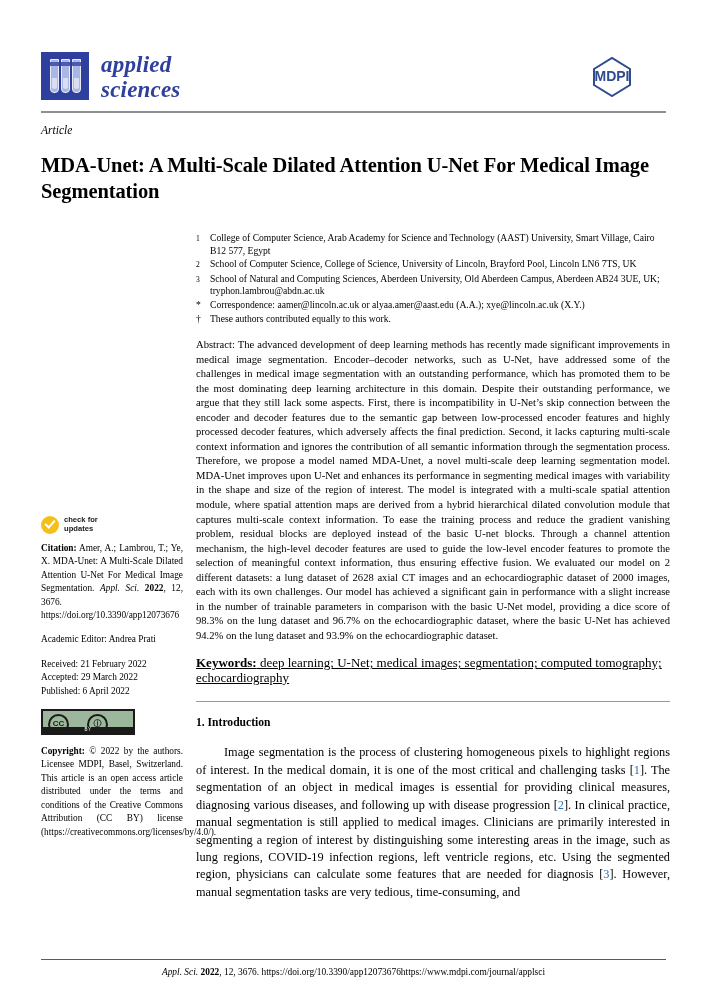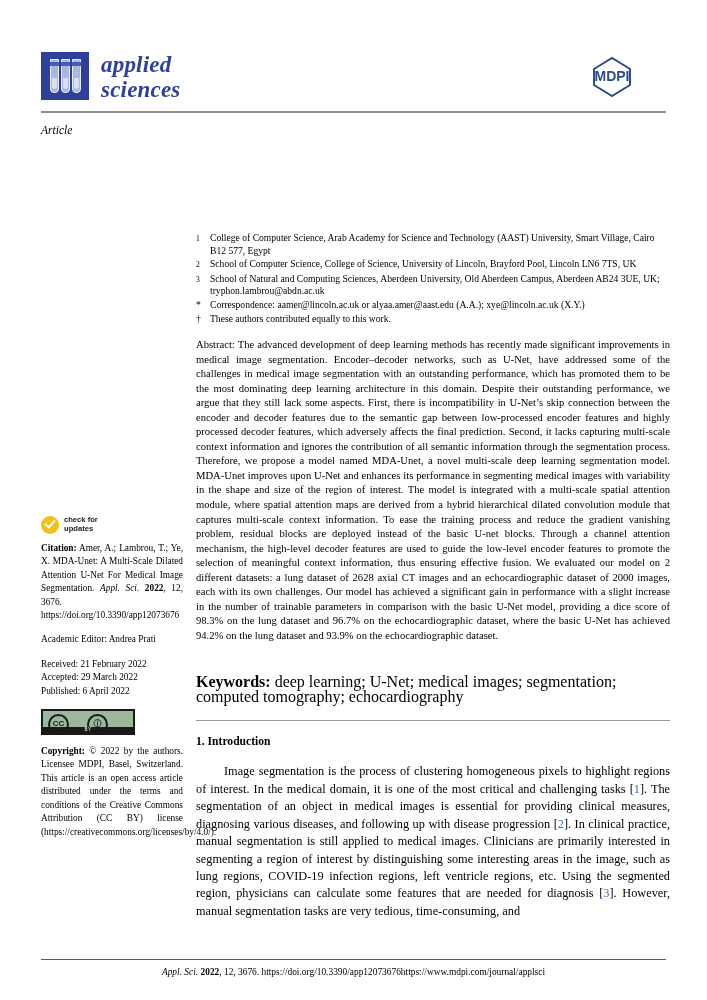--- a/index.html
+++ b/index.html
@@ -284,23 +284,24 @@
     width: 474px;
   }
   .abstract {
     font-size: 10.6px;
     line-height: 14.55px;
     text-align: justify;
     hyphens: none;
   }
   .abstract b { font-weight: 400; }
   .keywords {
-    margin-top: 32px;
-    font-size: 16px;
+    margin-top: 13px;
+    font-size: 13px;
     line-height: 14.5px;
+    text-decoration: underline;
   }
   .keywords b { font-weight: 700; }
   .sec-rule {
     margin: 16px 0 0 0;
     border: 0;
     border-top: 1px solid #9a9a9a;
     width: 474px;
   }
   .sec-head {
     margin-top: 14px;
@@ -361,20 +362,21 @@
       <svg viewBox="0 0 82 42" width="82" height="42" aria-hidden="true">
         <path d="M10 14 L28 3 L46 14 L46 30 L28 41 L10 30 Z" fill="none" stroke="#2f4b8f" stroke-width="2"></path>
         <text x="28" y="26" text-anchor="middle" font-family="Liberation Sans, sans-serif" font-size="14" font-weight="700" fill="#2f4b8f">MDPI</text>
       </svg>
     </div>
   </div>
   <div class="header-rule"></div>
 
   <div class="article-type">Article</div>
 
+  <h1 class="title">MDA-Unet: A Multi-Scale Dilated Attention U-Net For Medical Image Segmentation</h1>
 
 
   <div class="affiliations">
     <div class="aff-row">
       <div class="aff-mark">1</div>
       <div class="aff-text">College of Computer Science, Arab Academy for Science and Technology (AAST) University, Smart Village, Cairo B12 577, Egypt</div>
     </div>
     <div class="aff-row">
       <div class="aff-mark">2</div>
       <div class="aff-text">School of Computer Science, College of Science, University of Lincoln, Brayford Pool, Lincoln LN6 7TS, UK</div>

